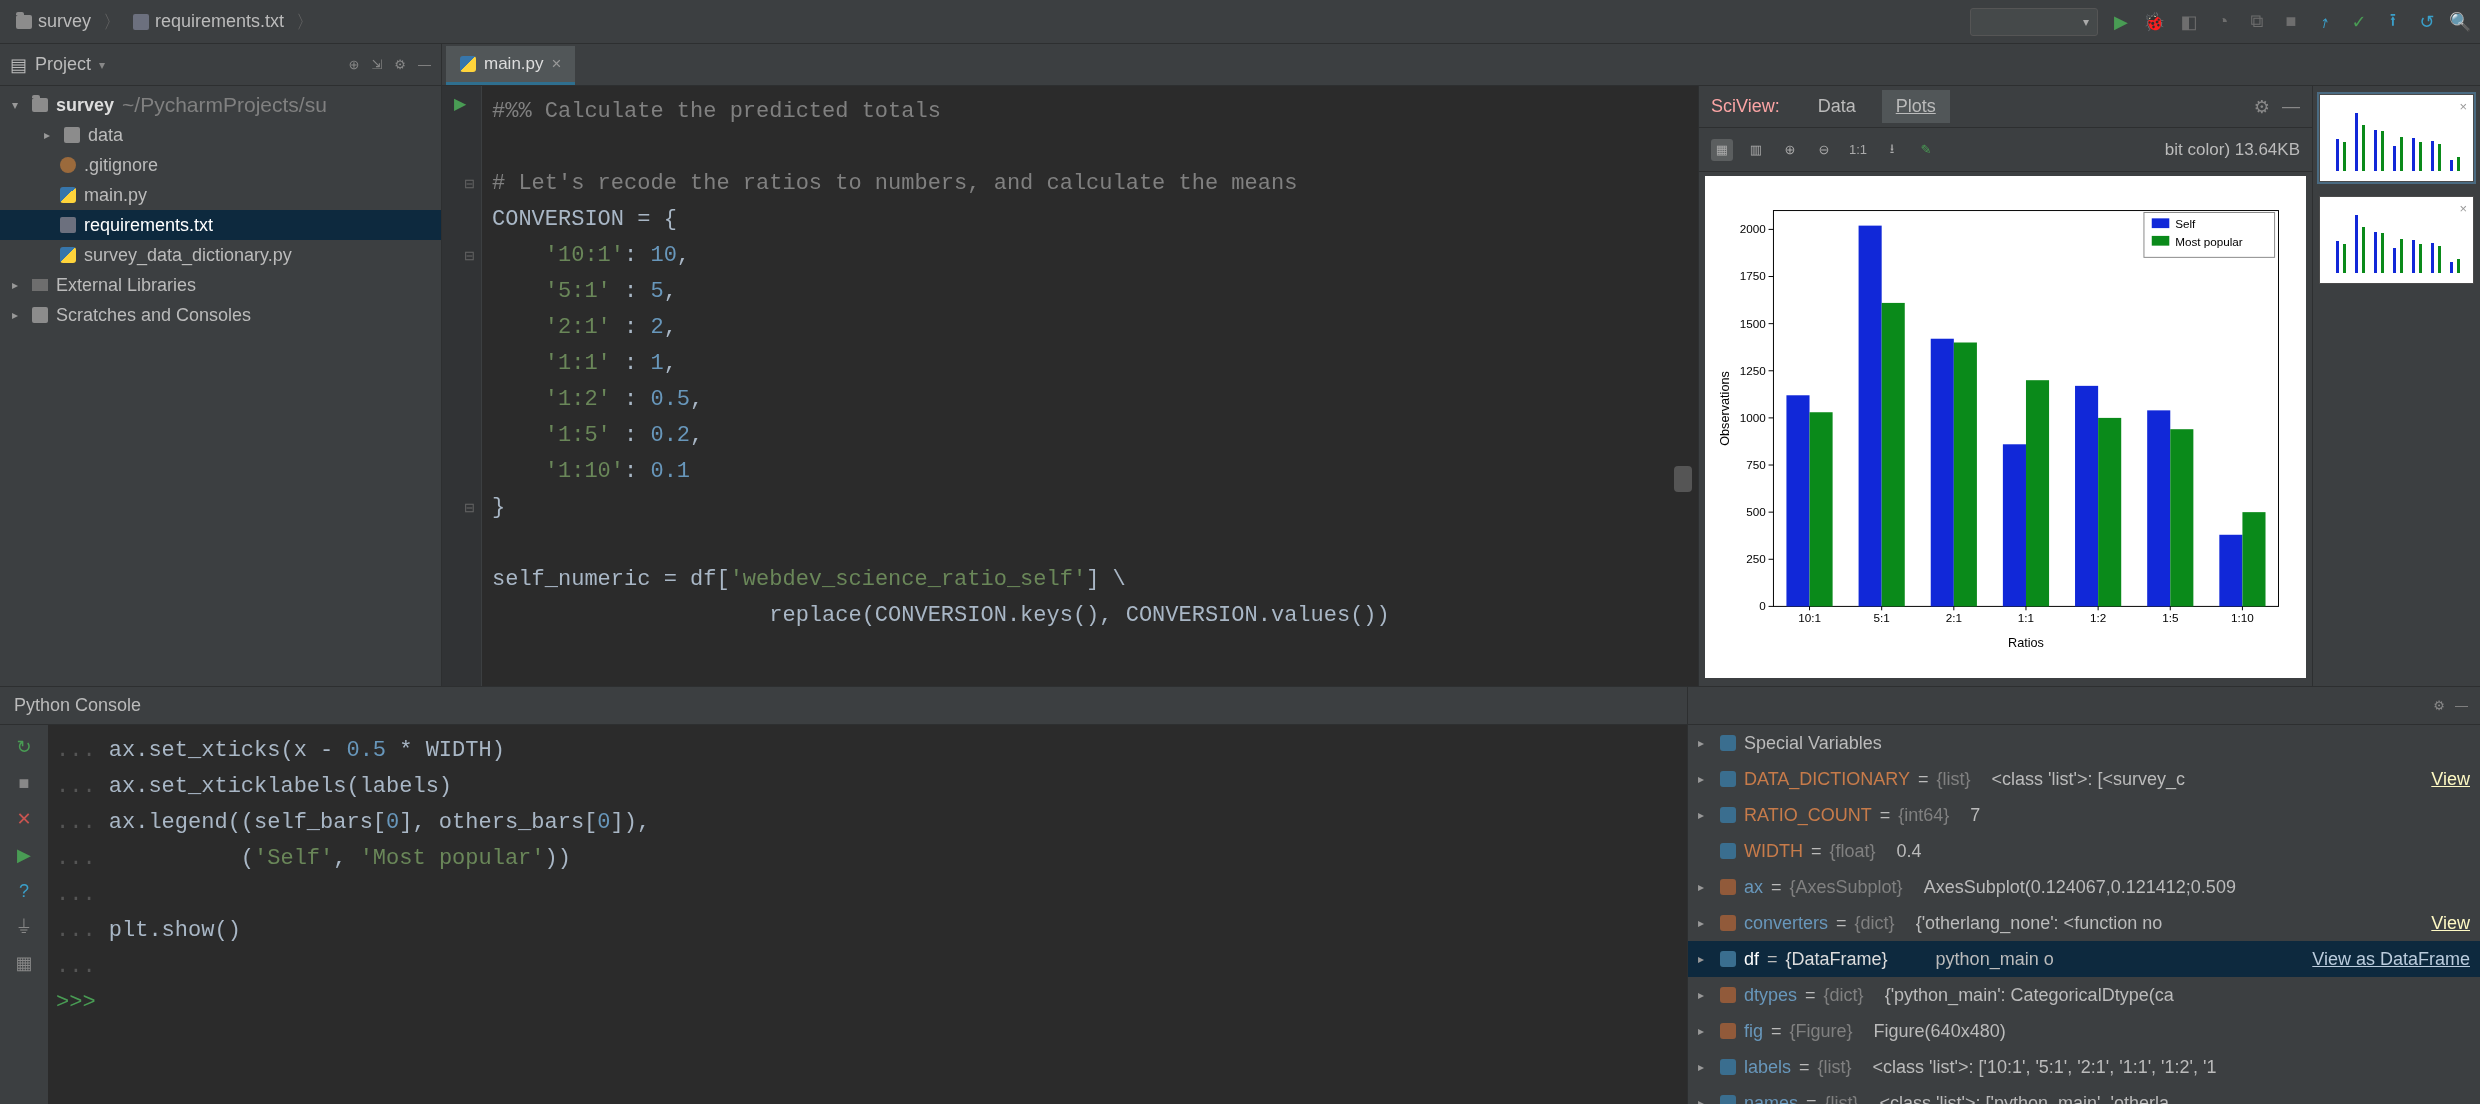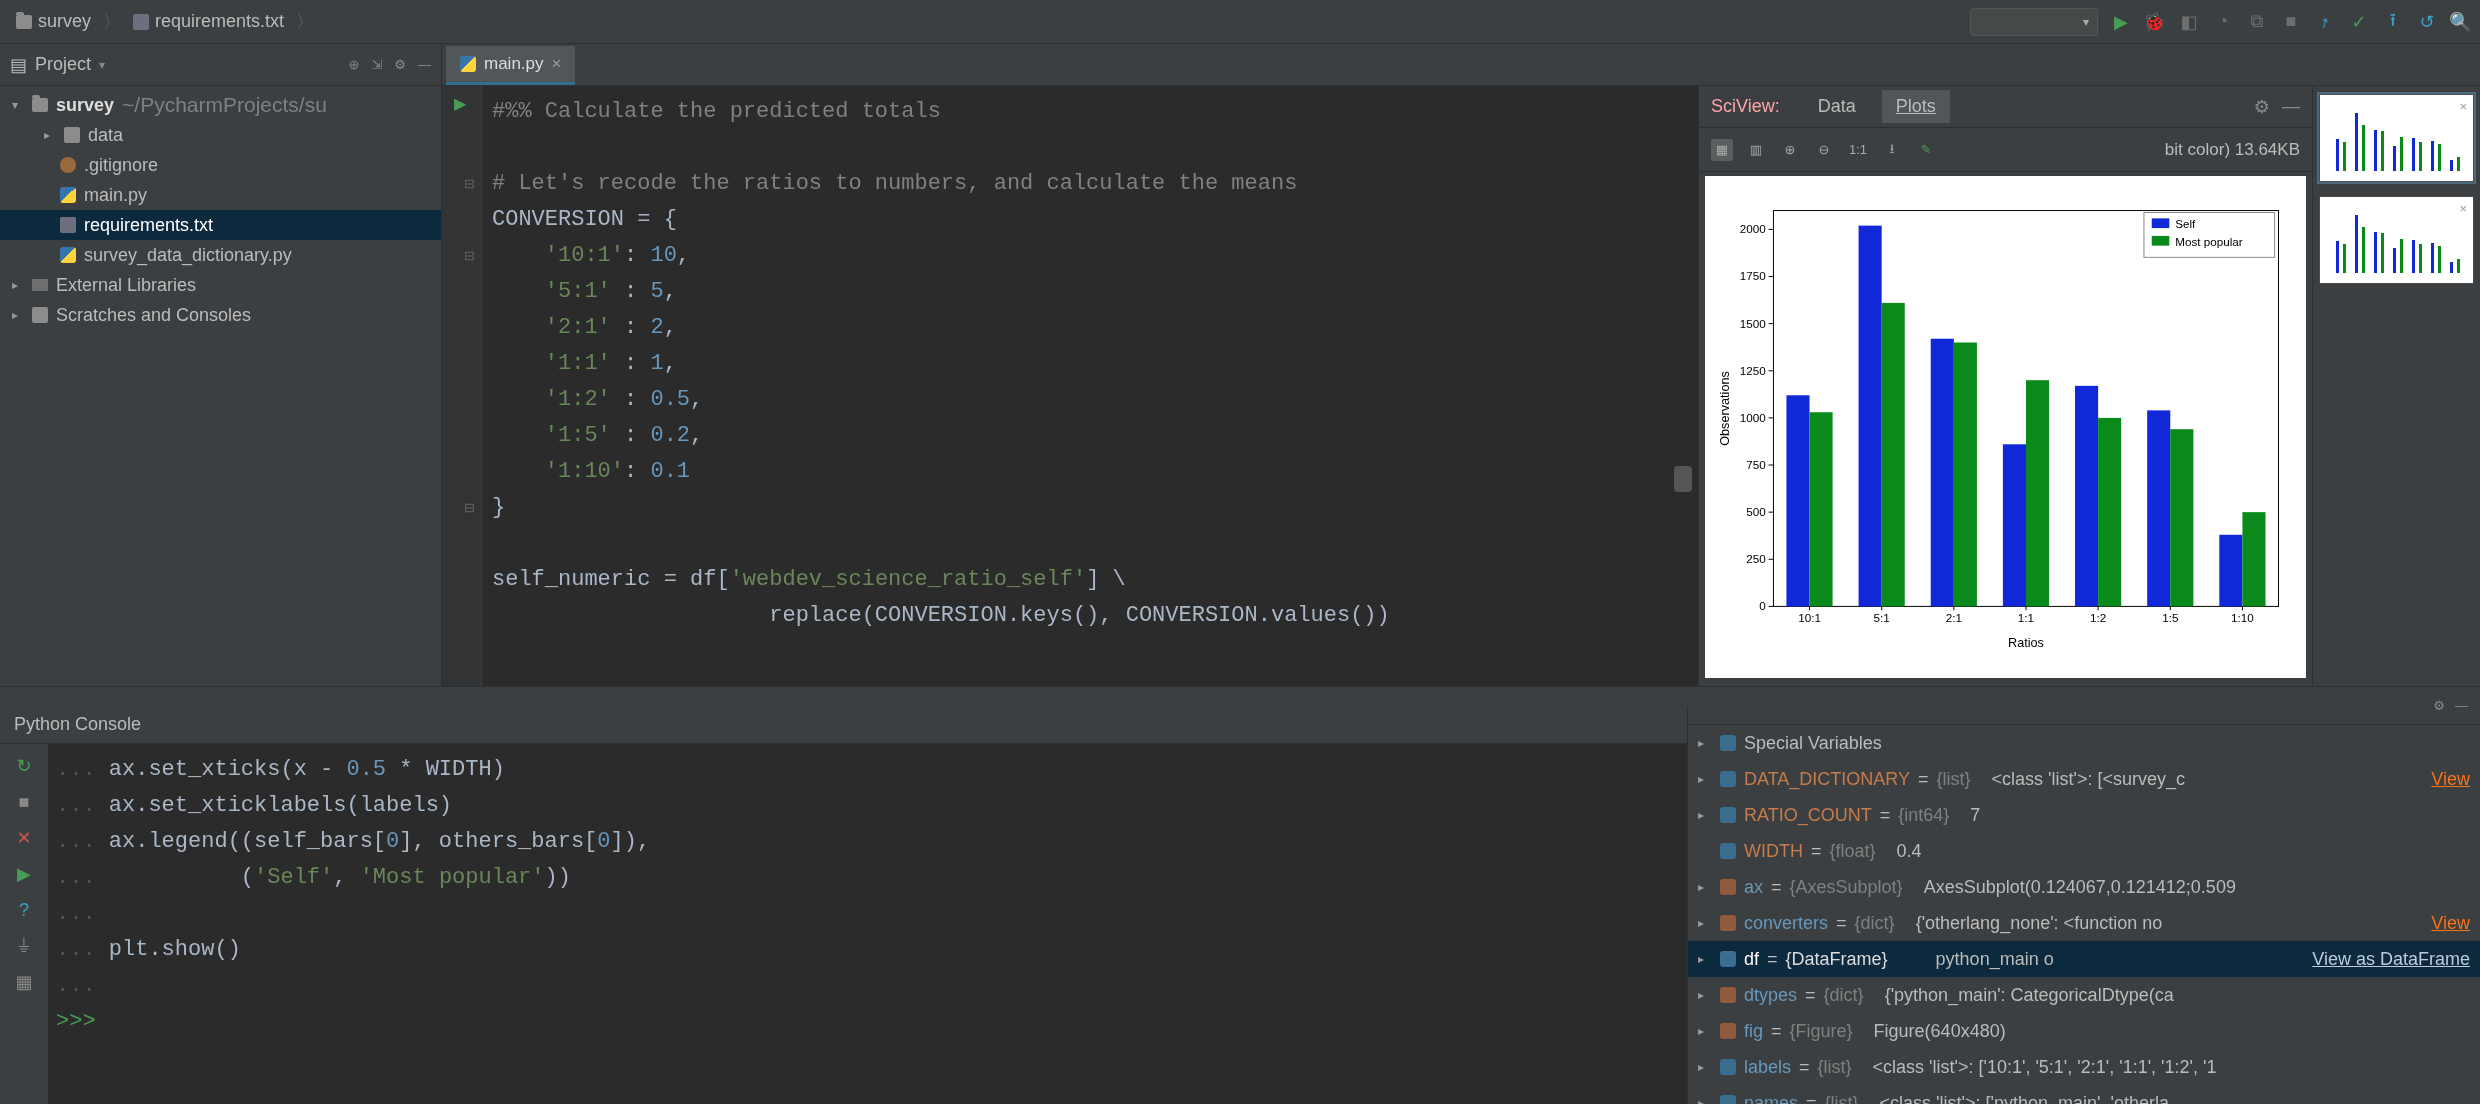--- a/index.html
+++ b/index.html
@@ -98,21 +98,21 @@
 .sciview-header .meta { margin-left:auto; color:#bbb; font-size:17px;}
 .plot-area { flex:1; background:#fff; margin:4px 6px 8px 6px; display:flex; flex-direction:column; padding:8px; position:relative;}
 .plot-svg { width:100%; height:100%; }
 .thumb-col { width:168px; background:#3c3f41; border-left:1px solid #2d2f30; padding:8px 6px; display:flex; flex-direction:column; gap:14px;}
 .thumb { background:#fff; height:88px; position:relative; border:1px solid #4b4b4b;}
 .thumb.sel { background:#fff; outline:2px solid #4a6b82; }
 .thumb .tx { position:absolute; top:4px; right:6px; color:#999; font-size:13px; }
 
 
 .bottom-split { display:flex; height:418px; border-top:1px solid #2d2f30;}
-.console-col { flex:1; display:flex; flex-direction:column; background:#2b2b2b; border-right:1px solid #2d2f30;margin-top:19px;}
+.console-col { flex:1; display:flex; flex-direction:column; background:#2b2b2b; border-right:1px solid #2d2f30;}
 .console-title { height:38px; background:#3c3f41; border-bottom:1px solid #2d2f30; display:flex; align-items:center; padding:0 14px; font-size:18px;}
 .console-body { flex:1; display:flex; }
 .console-gutter { width:48px; background:#3c3f41; display:flex; flex-direction:column; align-items:center; gap:12px; padding-top:10px;}
 .cg-ico { width:24px; height:24px; display:flex; align-items:center; justify-content:center; font-size:18px;}
 .cg-green { color:#499c54; }
 .cg-red { color:#c75450; }
 .cg-grey { color:#888; }
 .cg-blue { color:#3a9fc9; }
 .console-text { flex:1; padding:8px 0 8px 8px; font-size:22px; line-height:36px; white-space:pre; color:#a9b7c6;}
 .prompt-dots { color:#555; }
@@ -127,21 +127,21 @@
 .var-ico { width:16px; height:16px; border-radius:3px; display:inline-block;}
 .vi-list { background:#3a6e8f; }
 .vi-int { background:#3a6e8f; }
 .vi-obj { background:#915a3a; }
 .vi-dict { background:#915a3a; }
 .vi-df { background:#3a6e8f; }
 .var-name { color:#c77b4a; }
 .var-name.blue { color:#6897bb; }
 .var-type { color:#808080; }
 .var-val { color:#bbbbbb; }
-.var-link { color:#f97316; margin-left:auto; text-decoration:underline; }
+.var-link { color:#fef9c3; margin-left:auto; text-decoration:underline; }
 
 
 .mini-bars { position:absolute; inset:10px 8px 10px 16px; display:flex; align-items:flex-end; gap:4px;}
 .mini-bars span { width:6px; display:inline-block;}
 .mb-b { background:#1128d8; }
 .mb-g { background:#0a8a1a; }
 </style>
 </head>
 <body>
 

